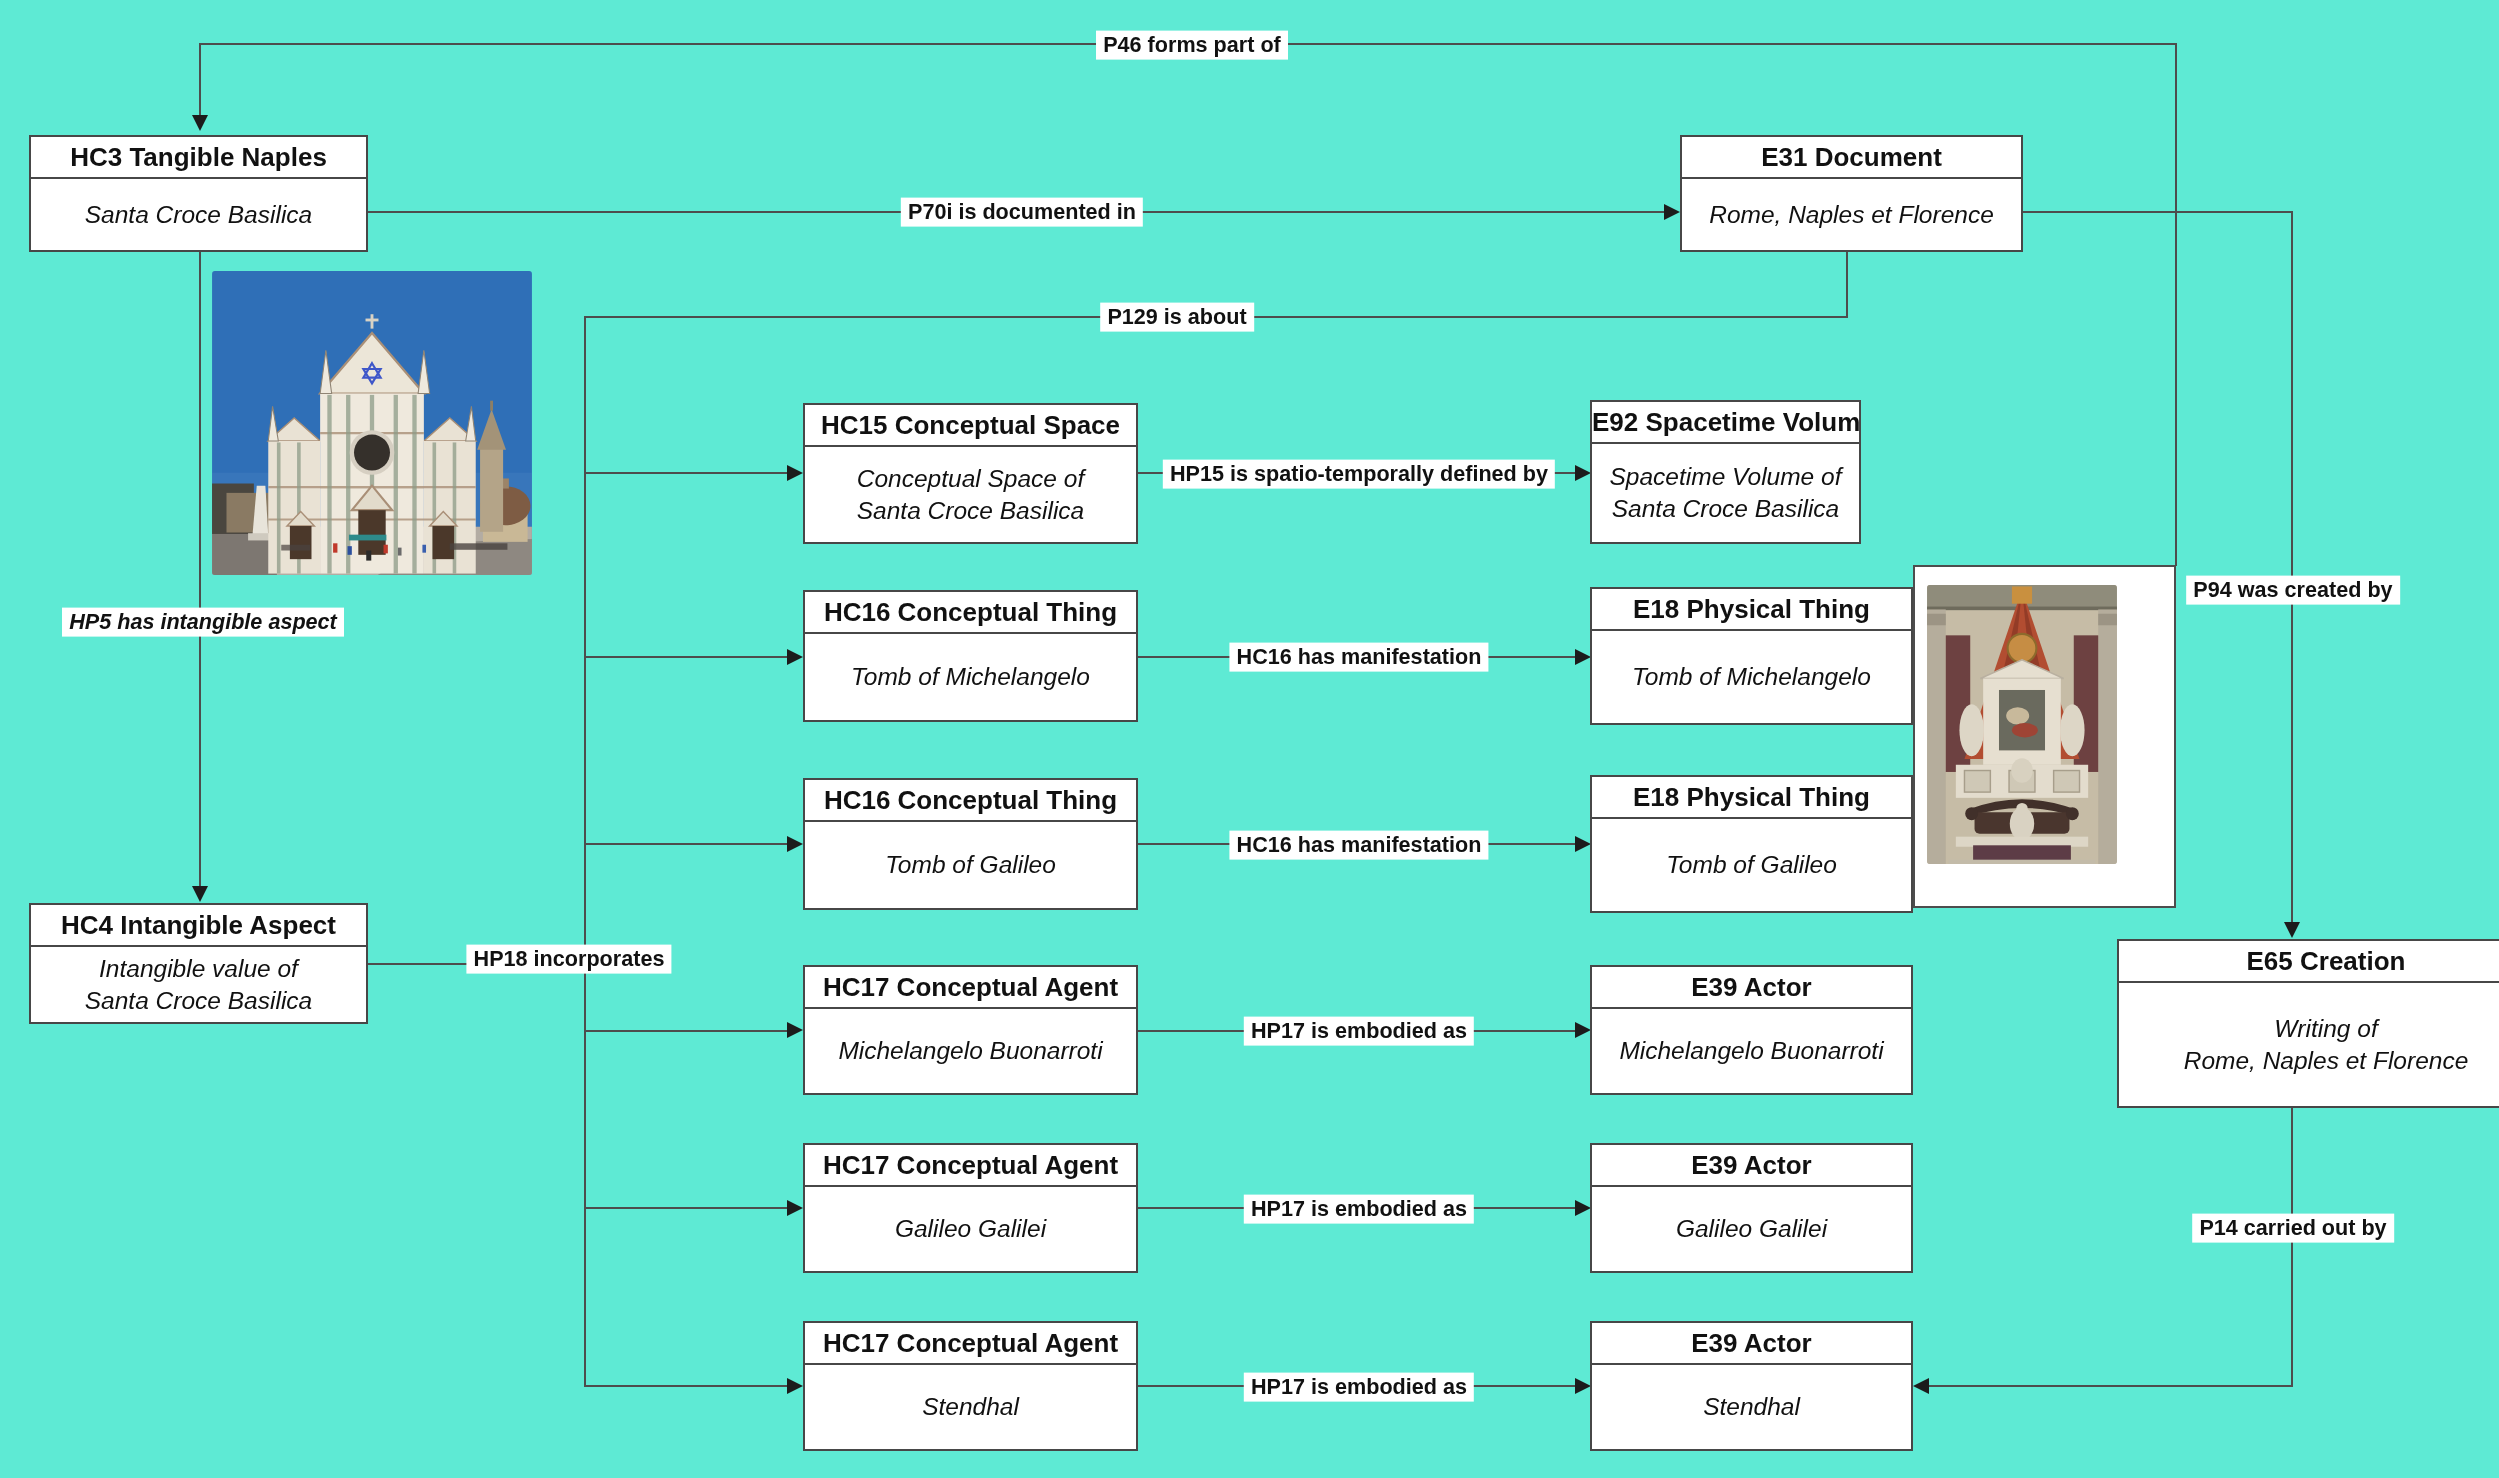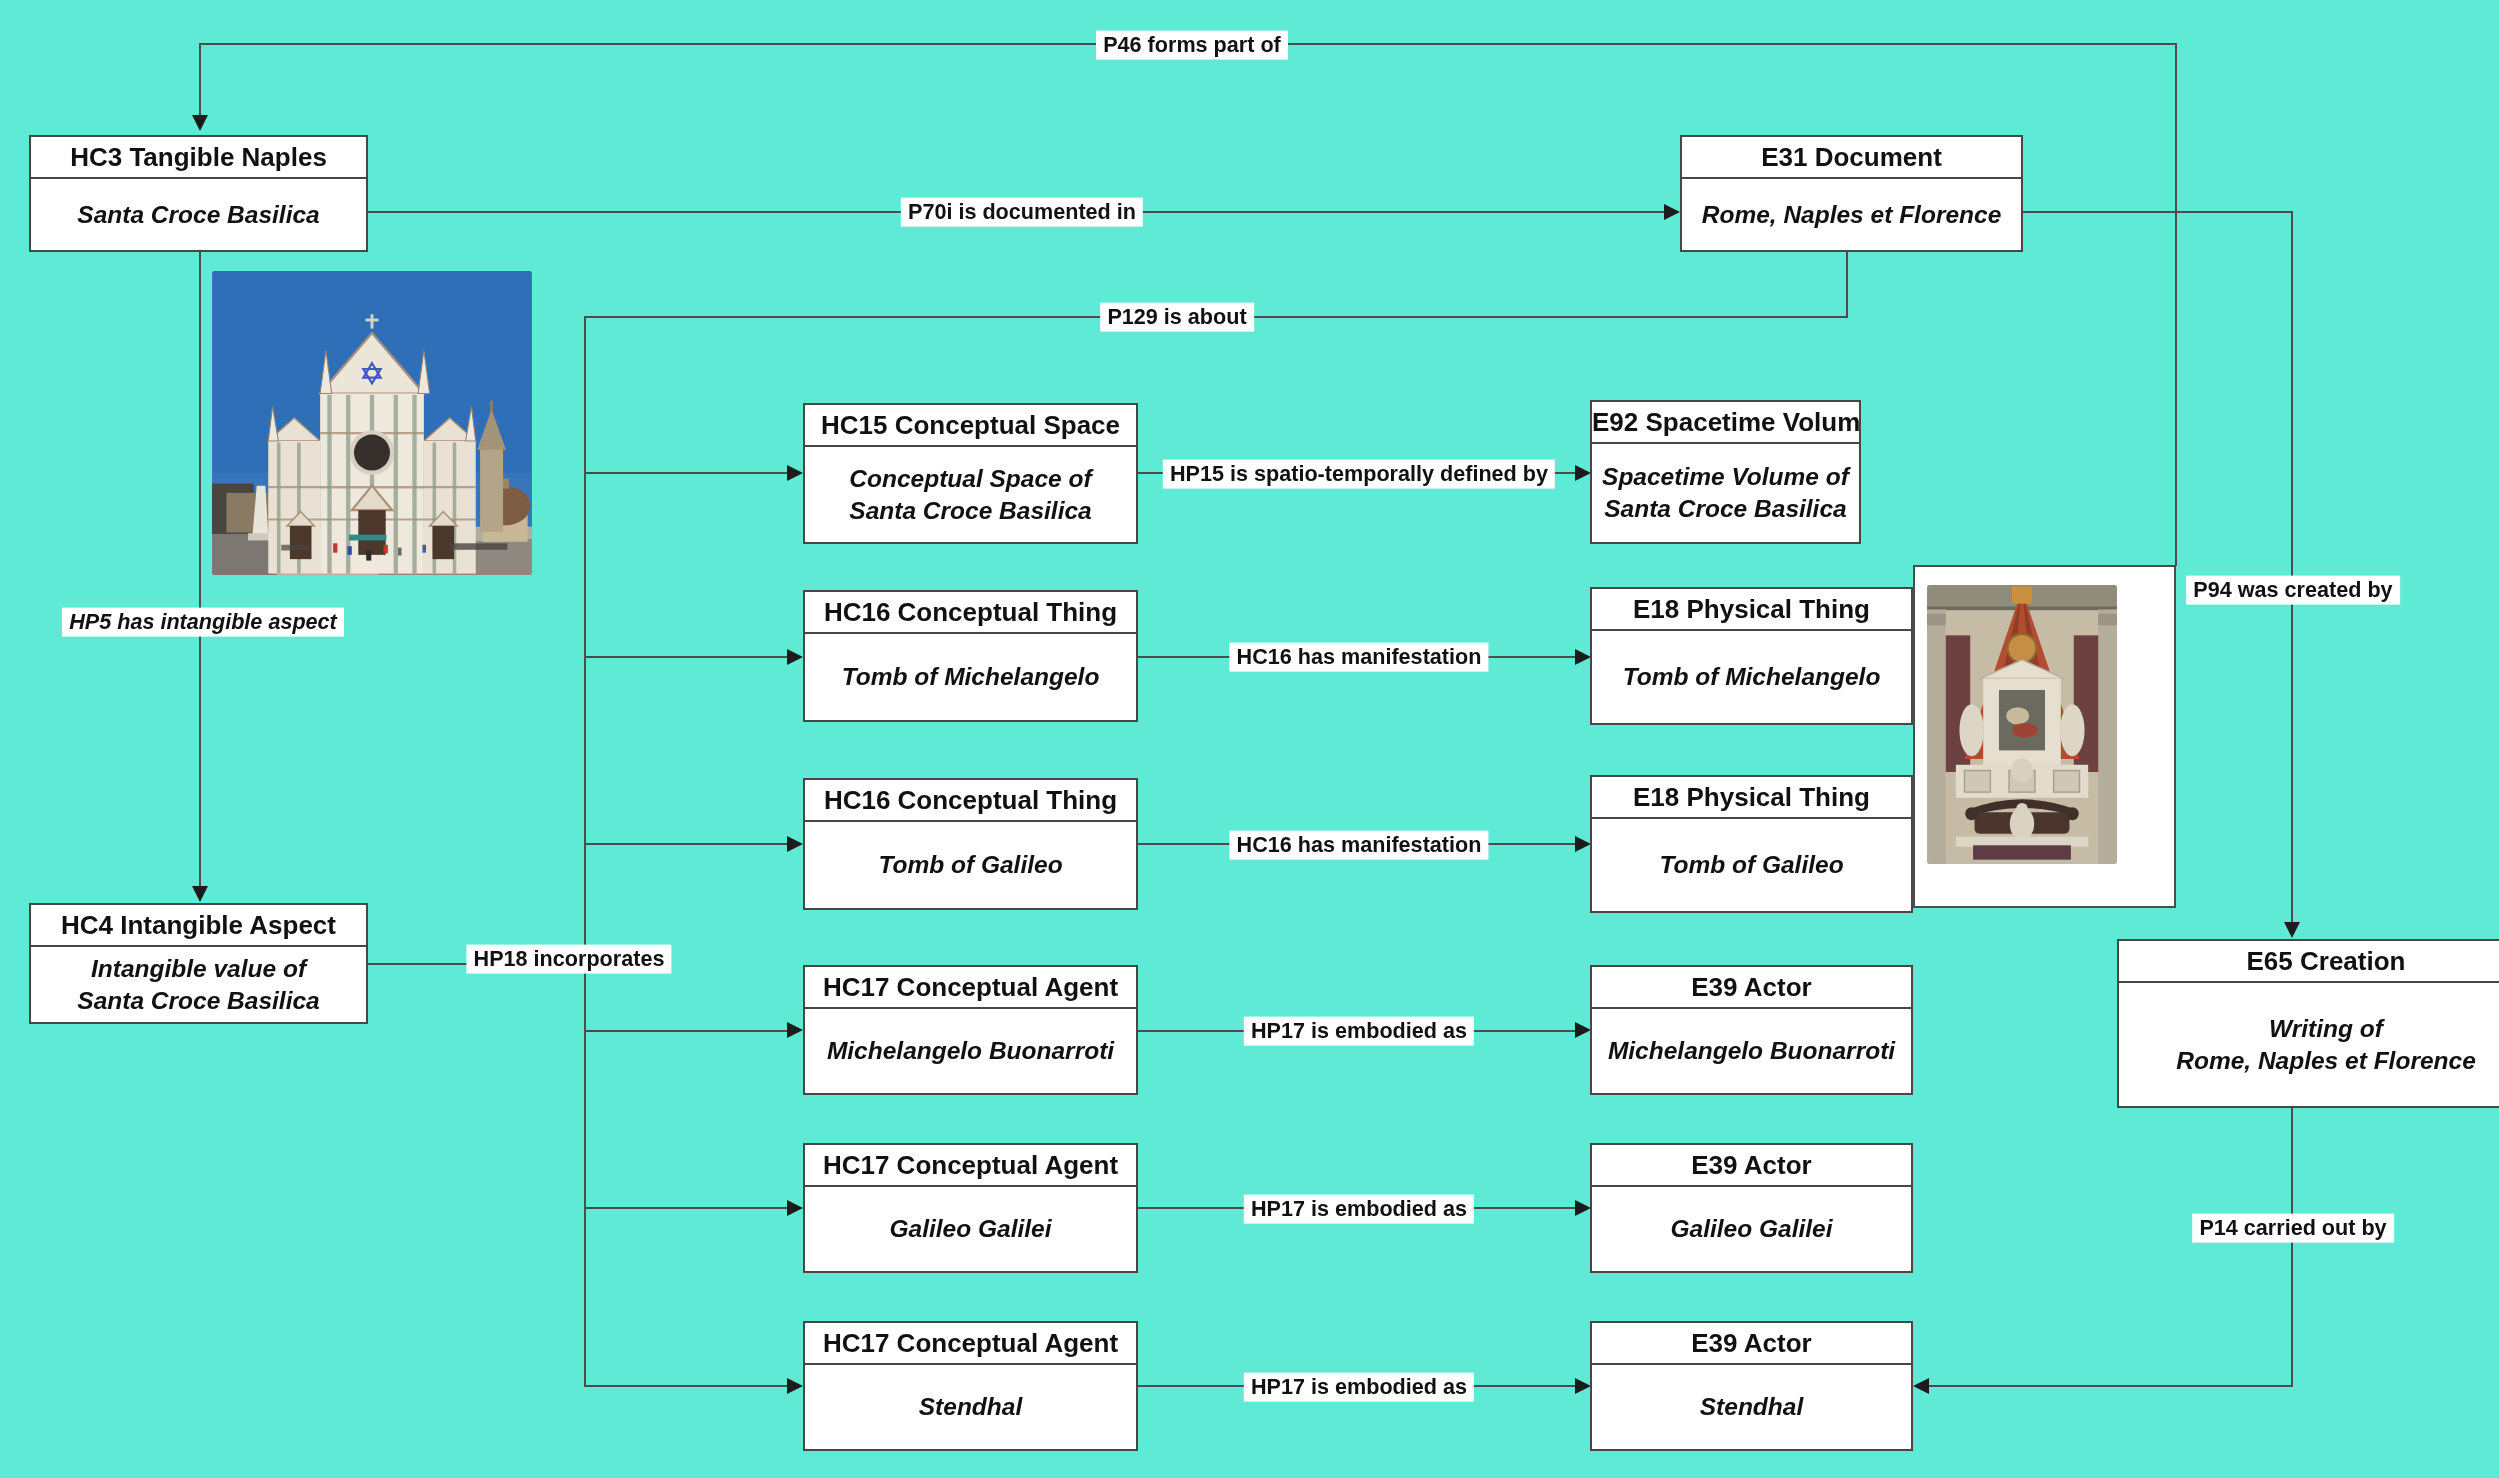--- a/index.html
+++ b/index.html
@@ -4,21 +4,21 @@
 <style>
   html,body{margin:0;padding:0;background:#ffffff;}
   #canvas{position:relative;width:2500px;height:1478px;background:#5eead4;
           font-family:"Liberation Sans",sans-serif;color:#111;overflow:hidden;}
 
   
   .node{position:absolute;box-sizing:border-box;background:#fff;border:2.2px solid #474747;}
   .node .hdr{height:40px;line-height:40px;text-align:center;font-weight:bold;font-size:26px;
              border-bottom:2.2px solid #474747;white-space:nowrap;overflow:hidden;}
   .node .bd{position:absolute;top:42px;bottom:0;left:0;right:0;display:flex;align-items:center;
-            justify-content:center;font-weight:bold;font-style:italic;font-size:24.5px;
+            justify-content:center;font-weight:normal;font-style:italic;font-size:24.5px;
             white-space:pre-line;text-align:center;line-height:1.3;}
 
   
   .ln{position:absolute;background:#4d4d4d;}
   .h{height:2.2px;} .v{width:2.2px;}
 
   
   .arr{position:absolute;width:0;height:0;}
   .arr-r{border-top:8px solid transparent;border-bottom:8px solid transparent;border-left:16px solid #1c1c1c;}
   .arr-l{border-top:8px solid transparent;border-bottom:8px solid transparent;border-right:16px solid #1c1c1c;}

